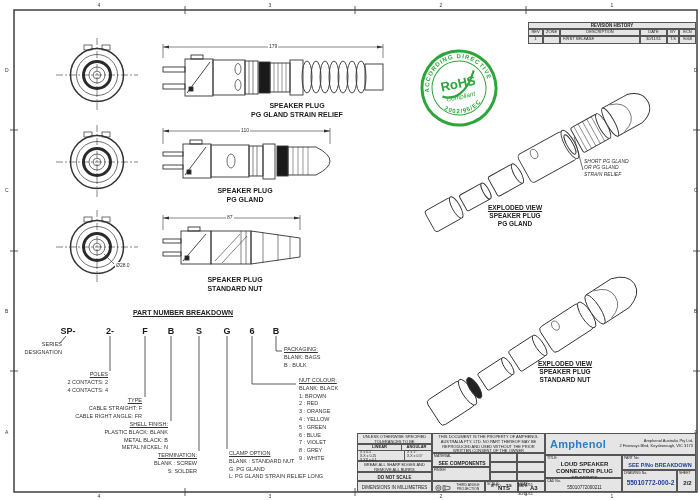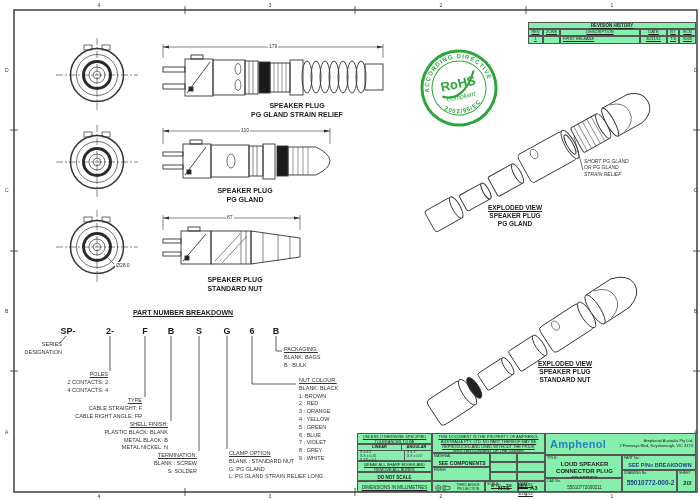--- a/index.html
+++ b/index.html
@@ -13,21 +13,21 @@
   .t6{font-size:6px;line-height:1.2;}
   .t65{font-size:6.5px;line-height:1.25;}
   .t7{font-size:7px;line-height:1.3;}
   .b{font-weight:bold;}
   .i{font-style:italic;}
   .u{text-decoration:underline;}
   .ctr{text-align:center;}
   .rt{text-align:right;}
   .navy{color:#1f3f8f;}
   .blue{color:#2e7dc2;}
-  .cell{position:absolute;border:0.6px solid #555;box-sizing:border-box;background:#86efac;text-decoration:underline;}
+  .cell{position:absolute;border:0.6px solid #555;box-sizing:border-box;background:#e5e5e5;}
   .lbl{color:#333;}
   .dimtxt{background:#fff;padding:0 1px;color:#333;}
   .codeltr{font-weight:bold;font-size:9px;color:#1a1a1a;}
   svg{display:block;}
 </style>
 </head>
 <body>
 
 <svg class="abs" style="left:0;top:0" width="700" height="500" viewBox="0 0 700 500">
 

